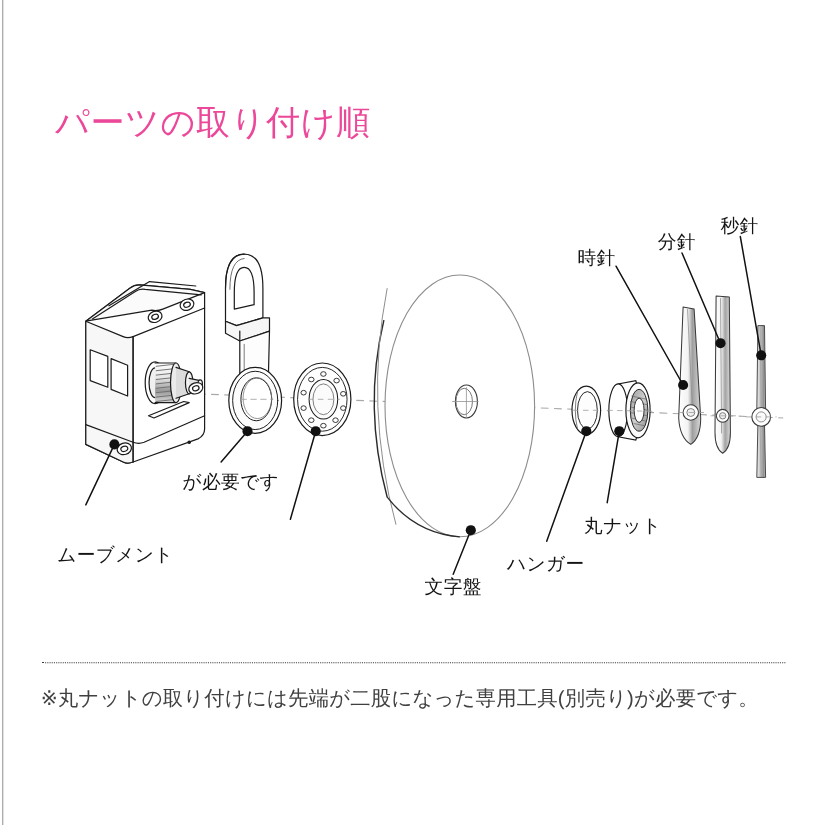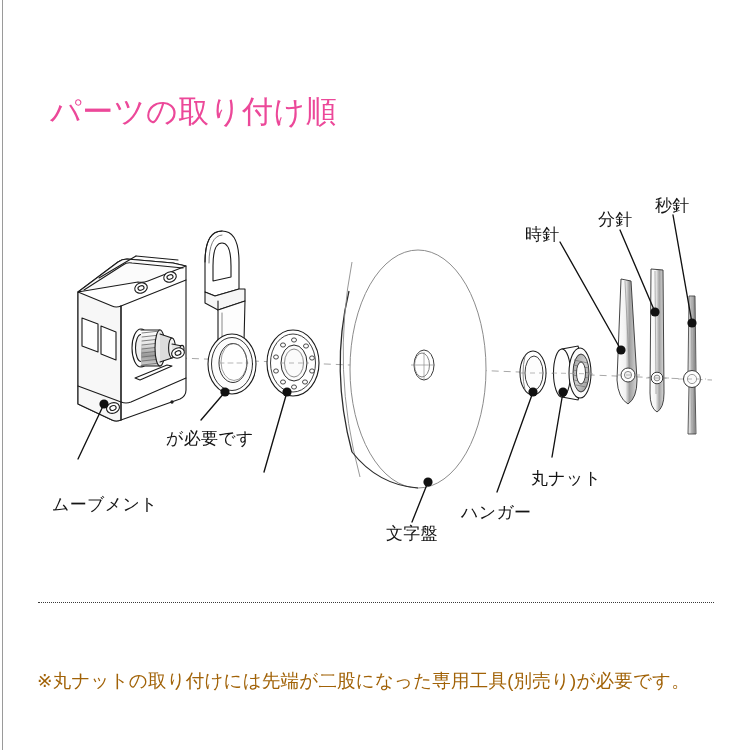--- a/index.html
+++ b/index.html
@@ -59,24 +59,23 @@
     width: 676px;
     height: 0;
     border-top: 1.4px dotted #3a3a3a;
   }
   #footnote-text {
     position: absolute;
     left: 37px;
     top: 622px;
     font-size: 18.5px;
     line-height: 26px;
-    color: #a16207;
+    color: #404040;
     white-space: nowrap;
     letter-spacing: 0.2px;
-    margin-top: 46px;
   }
 </style>
 </head>
 <body>
 
 <div id="page">
 
   <div id="left-edge-rule"></div>
 
   <div id="page-title">パーツの取り付け順</div>

